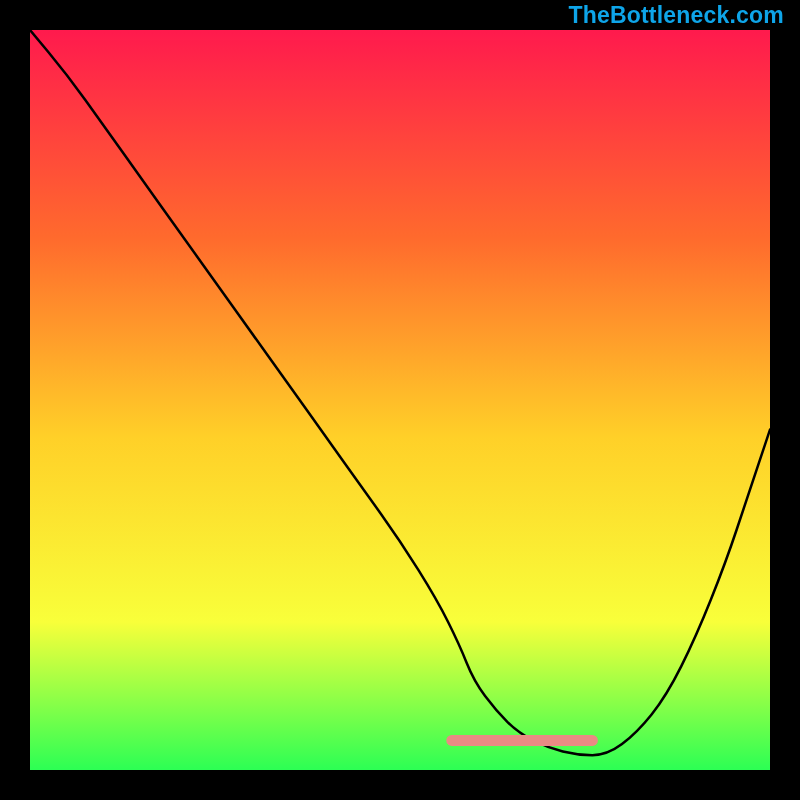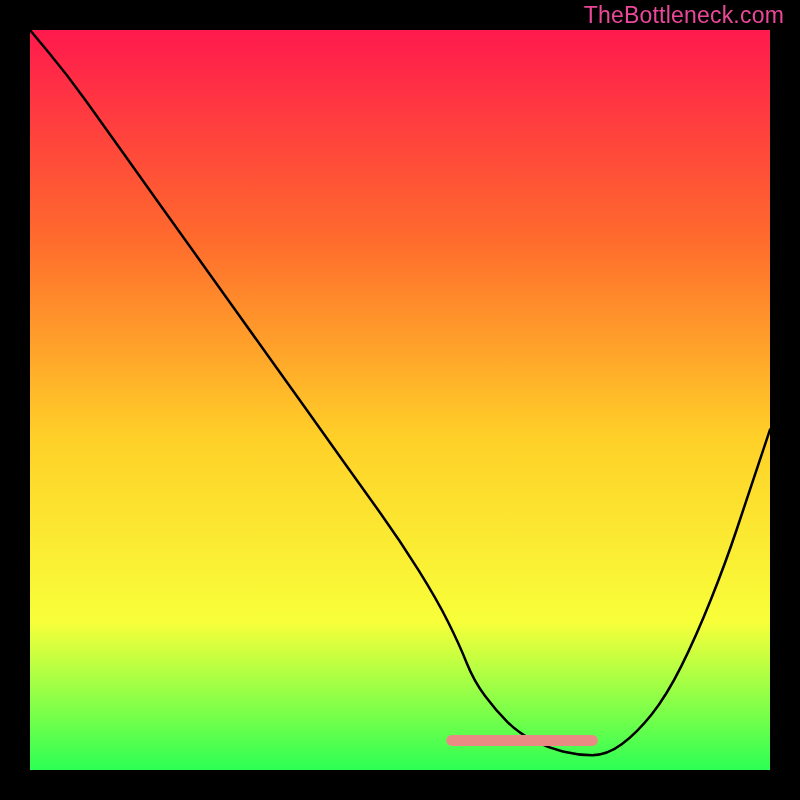--- a/index.html
+++ b/index.html
@@ -14,22 +14,22 @@
   .stage {
     position: relative;
     width: 800px;
     height: 800px;
   }
   .watermark {
     position: absolute;
     top: 2px;
     right: 16px;
     font-size: 23px;
-    font-weight: normal;
-    color: #ec4899;
+    font-weight: bold;
+    color: #0ea5e9;
     letter-spacing: 0.2px;
     z-index: 10;
   }
   .plot-area {
     position: absolute;
     left: 30px;
     top: 30px;
     width: 740px;
     height: 740px;
   }

